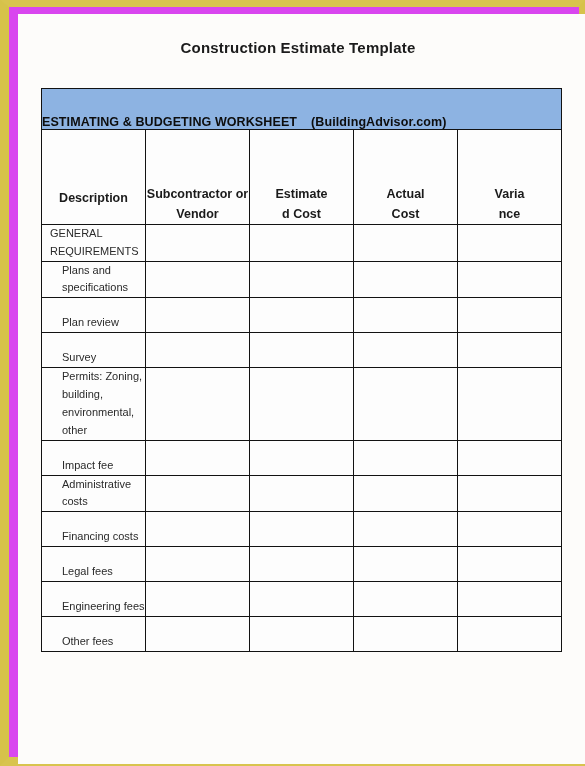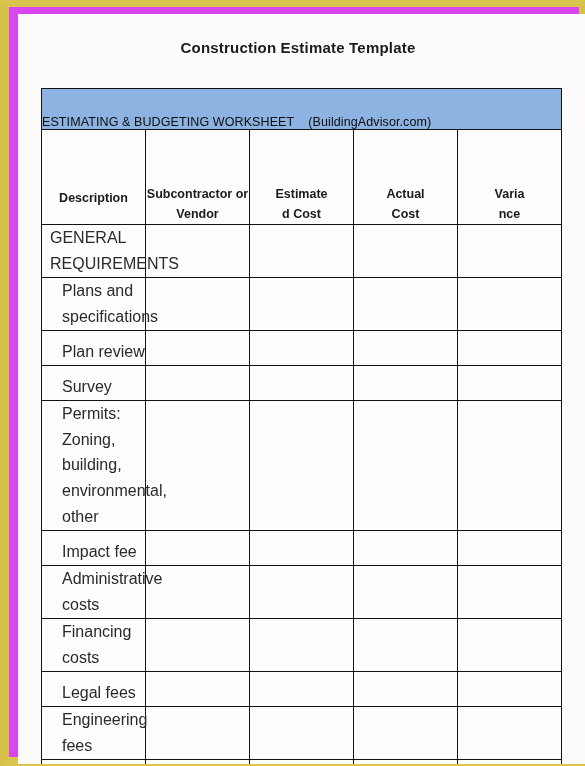--- a/index.html
+++ b/index.html
@@ -66,21 +66,21 @@
     vertical-align: bottom;
     background: #fdfdfd;
   }
 
   .banner-cell {
     background: #8db3e2 !important;
     height: 40px;
     vertical-align: middle;
     text-align: left;
     font-size: 12.5px;
-    font-weight: normal;
+    font-weight: bold;
     color: #0d0d0d;
     padding-left: 8px;
     letter-spacing: 0.1px;
     white-space: nowrap;
   }
   .banner-cell .site {
     padding-left: 14px;
   }
 
   .colhead {
@@ -93,21 +93,21 @@
     line-height: 1.55;
     padding-bottom: 13px;
   }
   .colhead.desc {
     padding-bottom: 16px;
   }
 
   .row-cell {
     height: 34px;
     vertical-align: middle;
-    font-size: 16px;
+    font-size: 11px;
     color: #2a2a2a;
     line-height: 1.62;
   }
   .row-cell.desc {
     padding-left: 8px;
   }
   .row-cell.desc.indented {
     padding-left: 20px;
   }
   .row-cell.desc.section {

